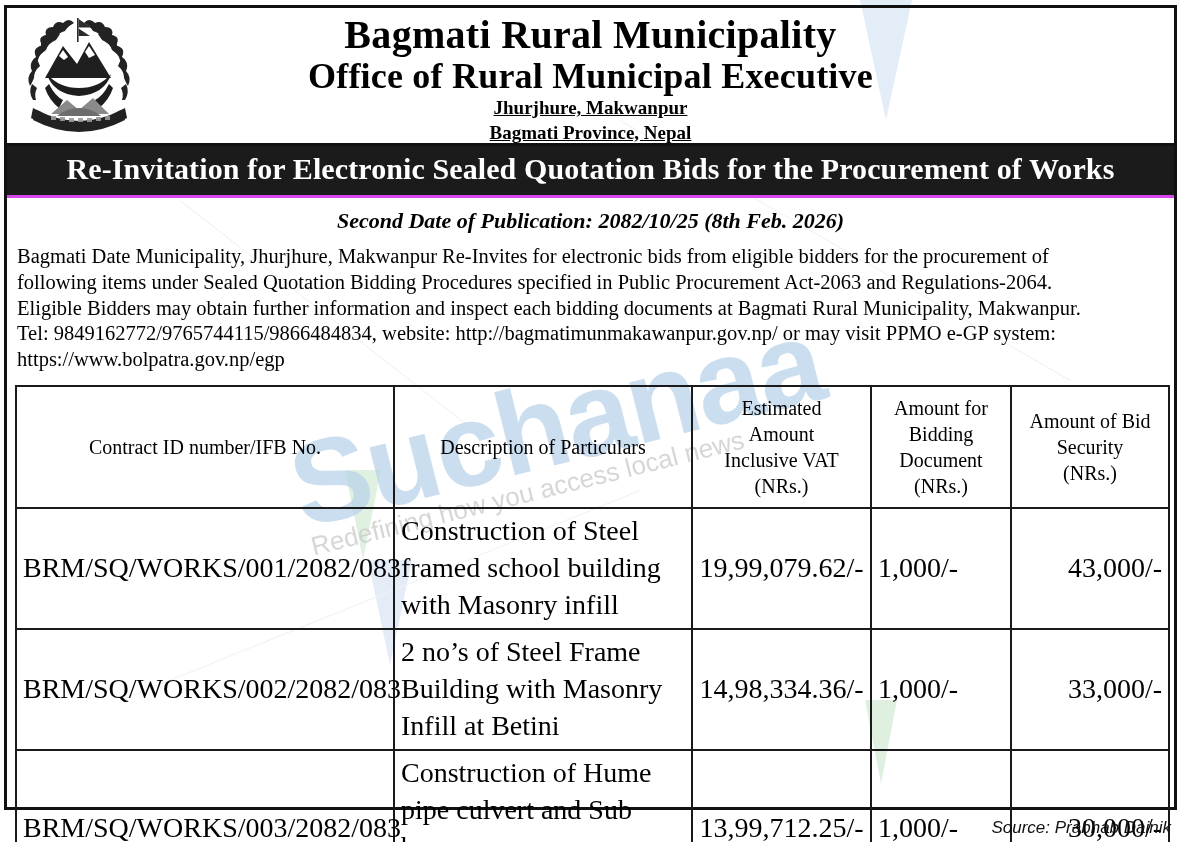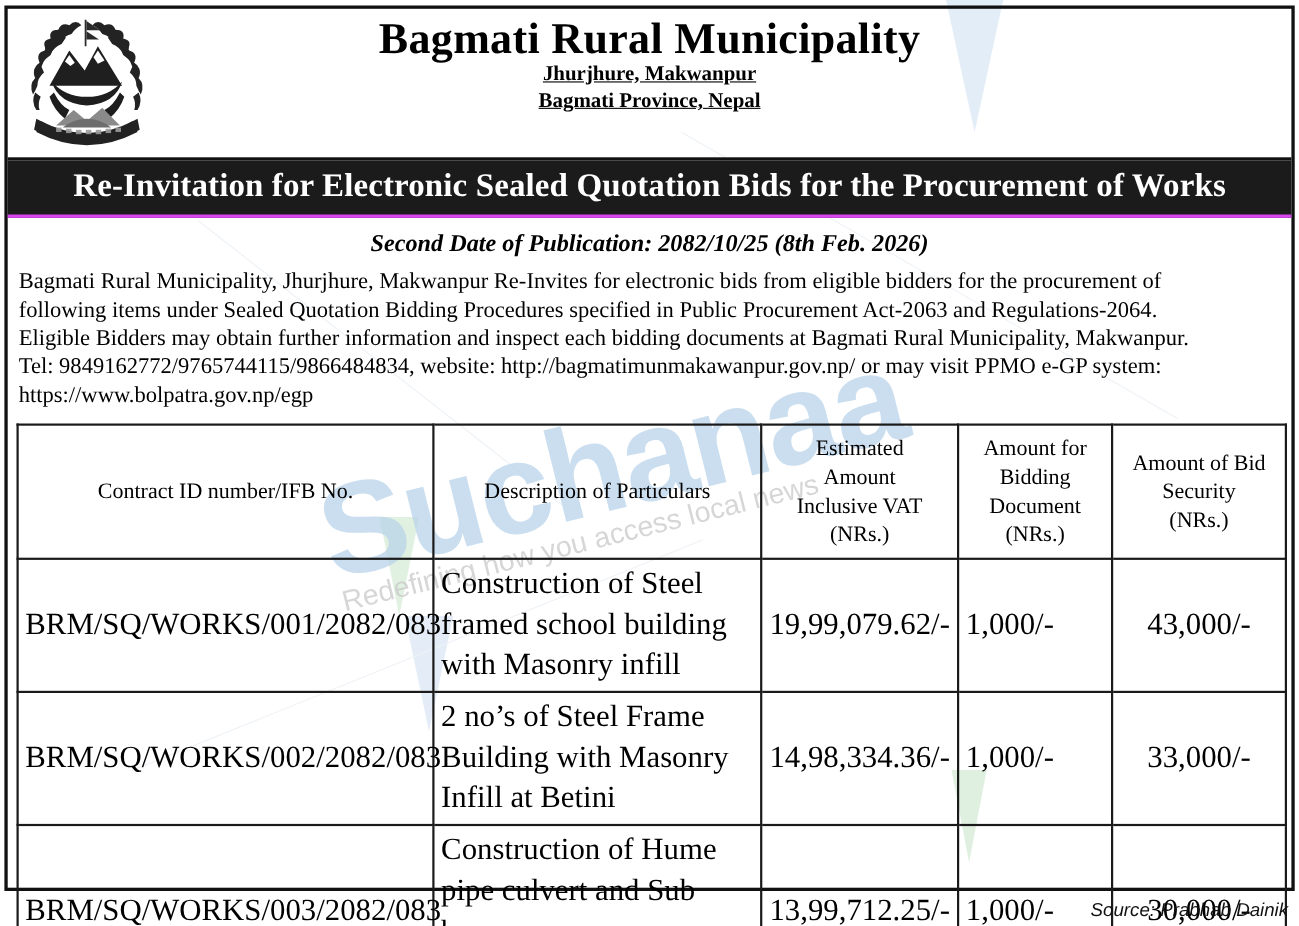--- a/index.html
+++ b/index.html
@@ -200,21 +200,21 @@
   table#bid-table td {
     font-size: 28px;
     line-height: 1.32;
     height: 86px;
     padding: 4px 6px;
   }
   td.c-id      { text-align: center; }
   td.c-desc    { text-align: left; padding-left: 14px; }
   td.c-est     { text-align: center; }
   td.c-doc     { text-align: left; }
-  td.c-sec     { text-align: center; }
+  td.c-sec     { text-align: right; }
 
   col.w-id   { width: 378px; }
   col.w-desc { width: 298px; }
   col.w-est  { width: 179px; }
   col.w-doc  { width: 140px; }
   col.w-sec  { width: 158px; }
 
   
   #signature {
     text-align: right;
@@ -313,31 +313,32 @@
         <rect x="54" y="106" width="5" height="4"></rect>
         <rect x="63" y="106" width="5" height="4"></rect>
         <rect x="72" y="106" width="5" height="4"></rect>
         <rect x="81" y="105" width="5" height="4"></rect>
         <rect x="90" y="104" width="5" height="4"></rect>
       </g>
     </svg>
 
     <div id="masthead-text">
       <div class="org-line1">Bagmati Rural Municipality</div>
+      <div class="org-line2">Office of Rural Municipal Executive</div>
       <div class="org-line3">Jhurjhure, Makwanpur</div>
       <div class="org-line4">Bagmati Province, Nepal</div>
     </div>
   </div>
 
   <div id="banner">Re-Invitation for Electronic Sealed Quotation Bids for the Procurement of Works</div>
 
   <div id="pubdate">Second Date of Publication: 2082/10/25 (8th Feb. 2026)</div>
 
   <div id="intro">
-    <span class="ln">Bagmati Rural Municipality, Jhurjhure, Makwanpur Re-Invites for electronic bids from eligible bidders for the procurement of</span>
+    <span class="ln">Bagmati Date Municipality, Jhurjhure, Makwanpur Re-Invites for electronic bids from eligible bidders for the procurement of</span>
     <span class="ln">following items under Sealed Quotation Bidding Procedures specified in Public Procurement Act-2063 and Regulations-2064.</span>
     <span class="ln">Eligible Bidders may obtain further information and inspect each bidding documents at Bagmati Rural Municipality, Makwanpur.</span>
     <span class="ln">Tel: 9849162772/9765744115/9866484834, website: http://bagmatimunmakawanpur.gov.np/ or may visit PPMO e-GP system:</span>
     <span class="ln-last">https://www.bolpatra.gov.np/egp</span>
   </div>
 
   <div id="bid-table-wrap">
     <table id="bid-table">
       <colgroup>
         <col class="w-id">

